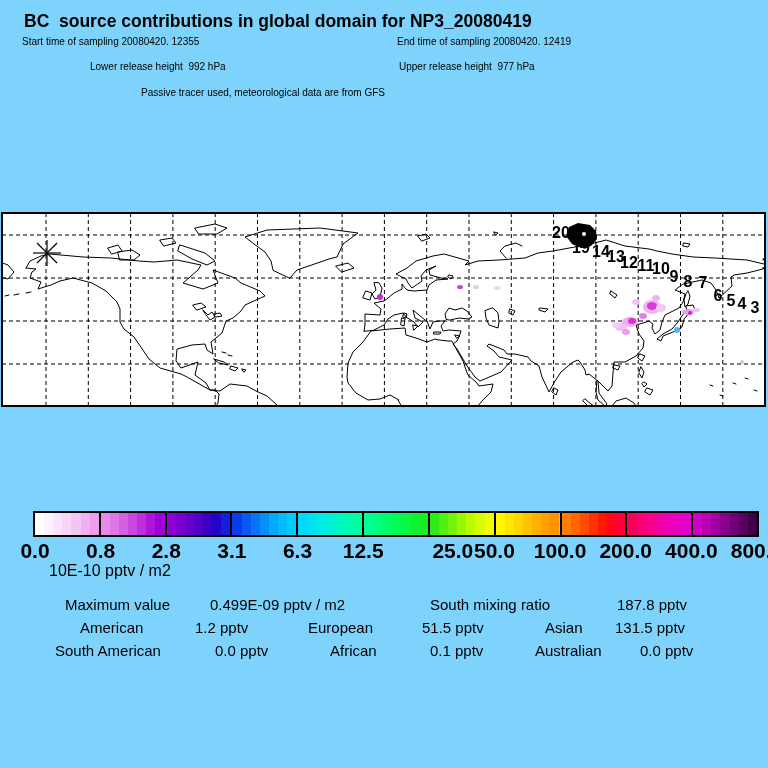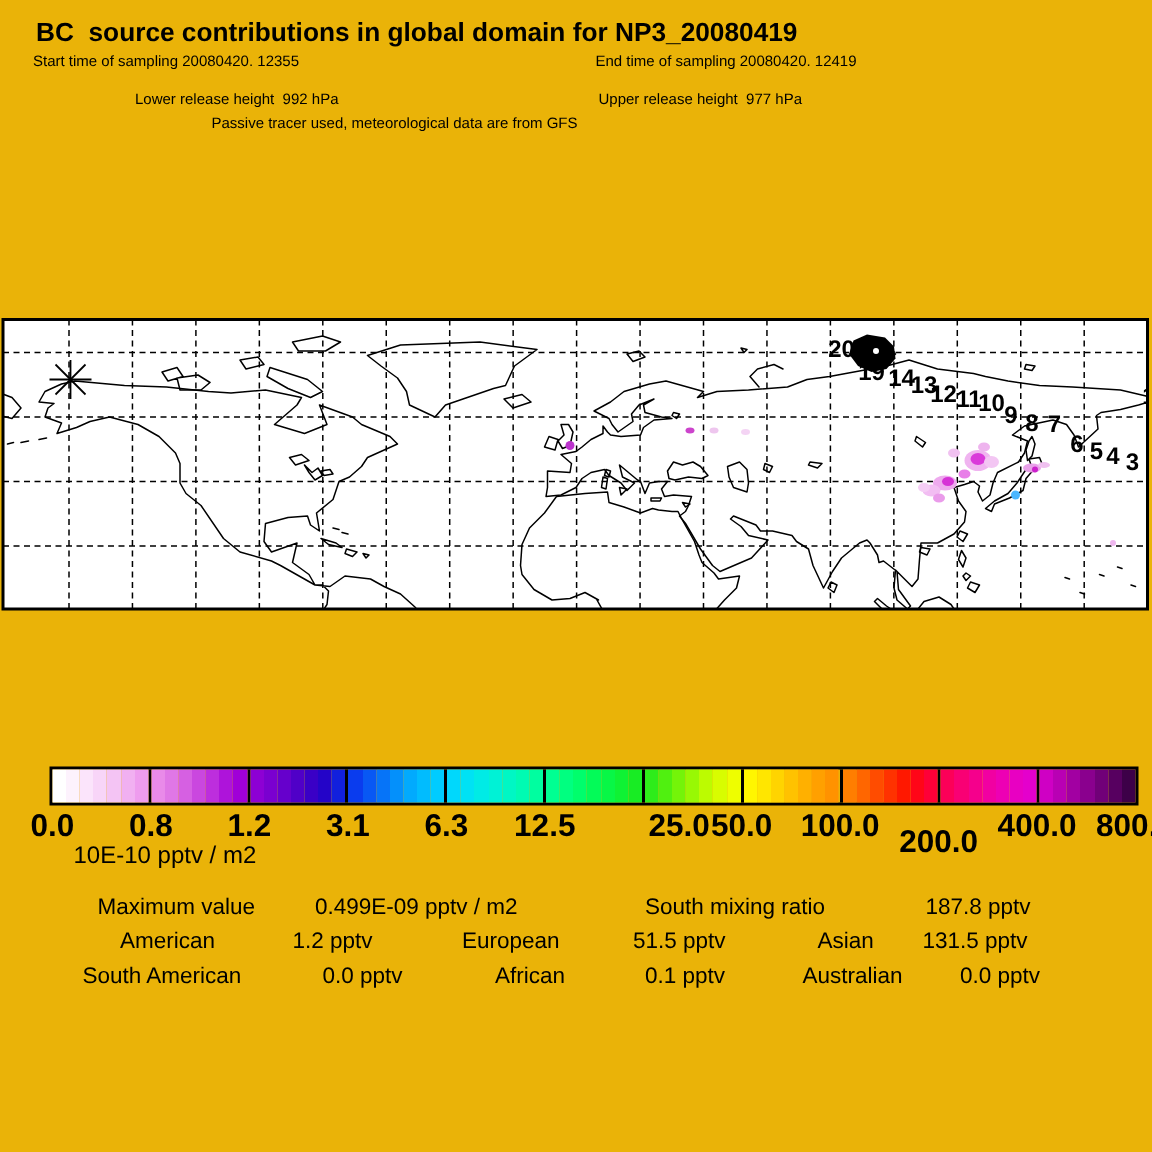--- a/index.html
+++ b/index.html
@@ -1,16 +1,16 @@
 <!DOCTYPE html>
 <html><head>
 <meta charset="utf-8">
 <style>
   html,body{margin:0;padding:0;background:#ffffff;}
-  #page{position:relative;width:768px;height:768px;background:#eab308;overflow:hidden;
+  #page{position:relative;width:768px;height:768px;background:#7dd3fc;overflow:hidden;
         font-family:"Liberation Sans",sans-serif;color:#000;}
   .hdr{position:absolute;white-space:pre;}
   .title{font-size:17.5px;font-weight:bold;}
   .sub{font-size:10px;font-weight:normal;}
   #mapsvg{position:absolute;left:0;top:0;}
   
   #cbar{position:absolute;left:33px;top:511px;width:722px;height:22px;border:2px solid #000;display:flex;}
   .cseg{flex:1 1 0;display:flex;border-right:2px solid #000;}
   .cseg:last-child{border-right:none;}
   .ccell{flex:1 1 0;}
@@ -24,21 +24,21 @@
 </head>
 <body>
 
 <div id="page">
 
   <div class="hdr title" style="left:24px;top:11px;">BC  source contributions in global domain for NP3_20080419</div>
   <div class="hdr sub" style="left:22px;top:36px;">Start time of sampling 20080420. 12355</div>
   <div class="hdr sub" style="left:397px;top:36px;">End time of sampling 20080420. 12419</div>
   <div class="hdr sub" style="left:90px;top:61px;">Lower release height  992 hPa</div>
   <div class="hdr sub" style="left:399px;top:61px;">Upper release height  977 hPa</div>
-  <div class="hdr sub" style="left:141px;top:77px;">Passive tracer used, meteorological data are from GFS</div>
+  <div class="hdr sub" style="left:141px;top:87px;">Passive tracer used, meteorological data are from GFS</div>
 
   <svg id="mapsvg" width="768" height="768" viewBox="0 0 768 768">
     <defs>
       <clipPath id="mapclip">
           <rect x="2" y="213" width="763" height="193"></rect>
         </clipPath>
     </defs>
     <rect x="2" y="213" width="763" height="193" fill="#ffffff" stroke="#000" stroke-width="2"></rect>
     <g id="grid" clip-path="url(#mapclip)">
         <line x1="46" y1="213" x2="46" y2="406" stroke="#000" stroke-width="1" stroke-dasharray="4 3"></line>
@@ -220,28 +220,28 @@
         <div class="ccell" style="background: rgb(162, 0, 162);"></div>
         <div class="ccell" style="background: rgb(138, 0, 142);"></div>
         <div class="ccell" style="background: rgb(113, 0, 120);"></div>
         <div class="ccell" style="background: rgb(87, 0, 96);"></div>
         <div class="ccell" style="background: rgb(61, 0, 72);"></div>
       </div>
     </div>
   <div id="cticks">
       <span class="ctick" style="left: 0%;">0.0</span>
       <span class="ctick" style="left: 9.09091%;">0.8</span>
-      <span class="ctick" style="left: 18.1818%;">1.2</span>
+      <span class="ctick" style="left: 18.1818%;">2.8</span>
       <span class="ctick" style="left: 27.2727%;">3.1</span>
       <span class="ctick" style="left: 36.3636%;">6.3</span>
       <span class="ctick" style="left: 45.4545%;">12.5</span>
       <span class="ctick" style="left: 54.5455%; margin-left: 24px;">25.0</span>
       <span class="ctick" style="left: 63.6364%;">50.0</span>
       <span class="ctick" style="left: 72.7273%;">100.0</span>
-      <span class="ctick" style="left: 81.8182%; margin-top: 11px;">200.0</span>
+      <span class="ctick" style="left: 81.8182%;">200.0</span>
       <span class="ctick" style="left: 90.9091%;">400.0</span>
       <span class="ctick" style="left: 100%;">800.0</span>
     </div>
   <div id="cunit">10E-10 pptv / m2</div>
 
   <div class="srow" style="top:596px;">
     <span style="left:65px;">Maximum value</span>
     <span style="left:210px;">0.499E-09 pptv / m2</span>
     <span style="left:430px;">South mixing ratio</span>
     <span style="left:617px;">187.8 pptv</span>

